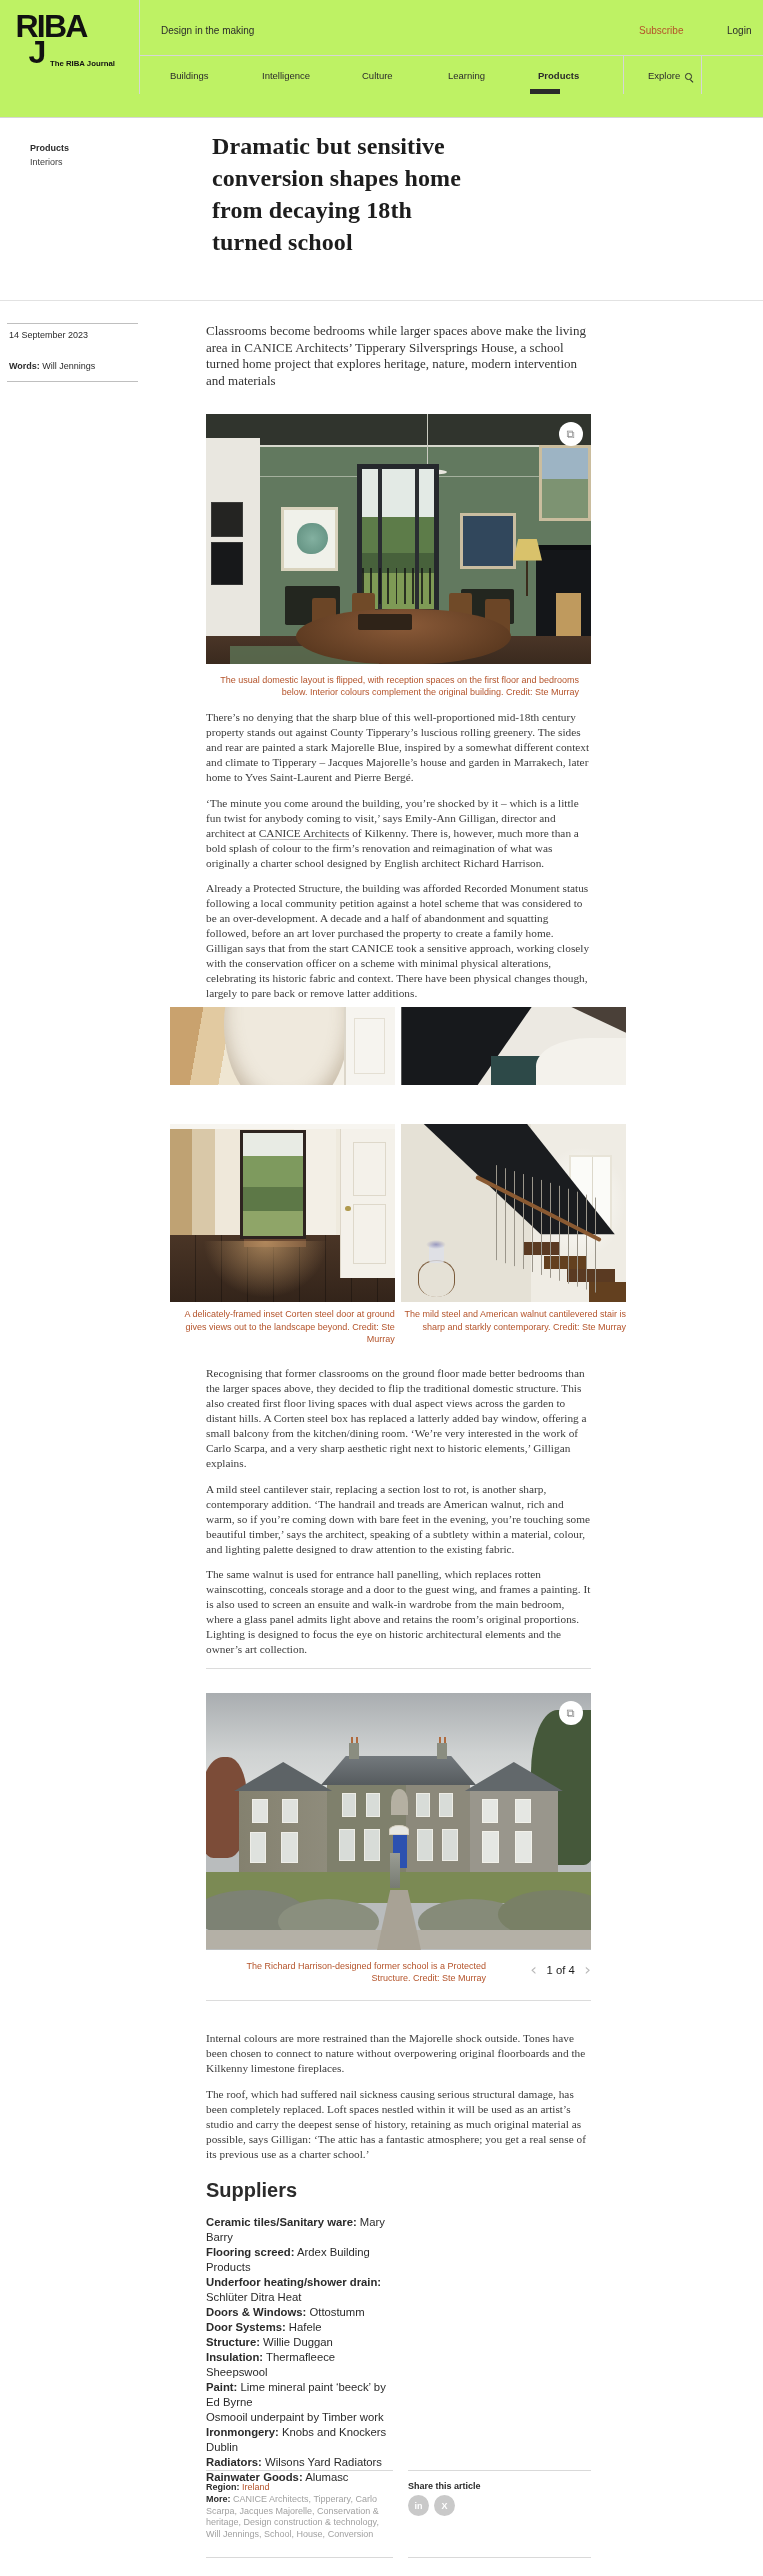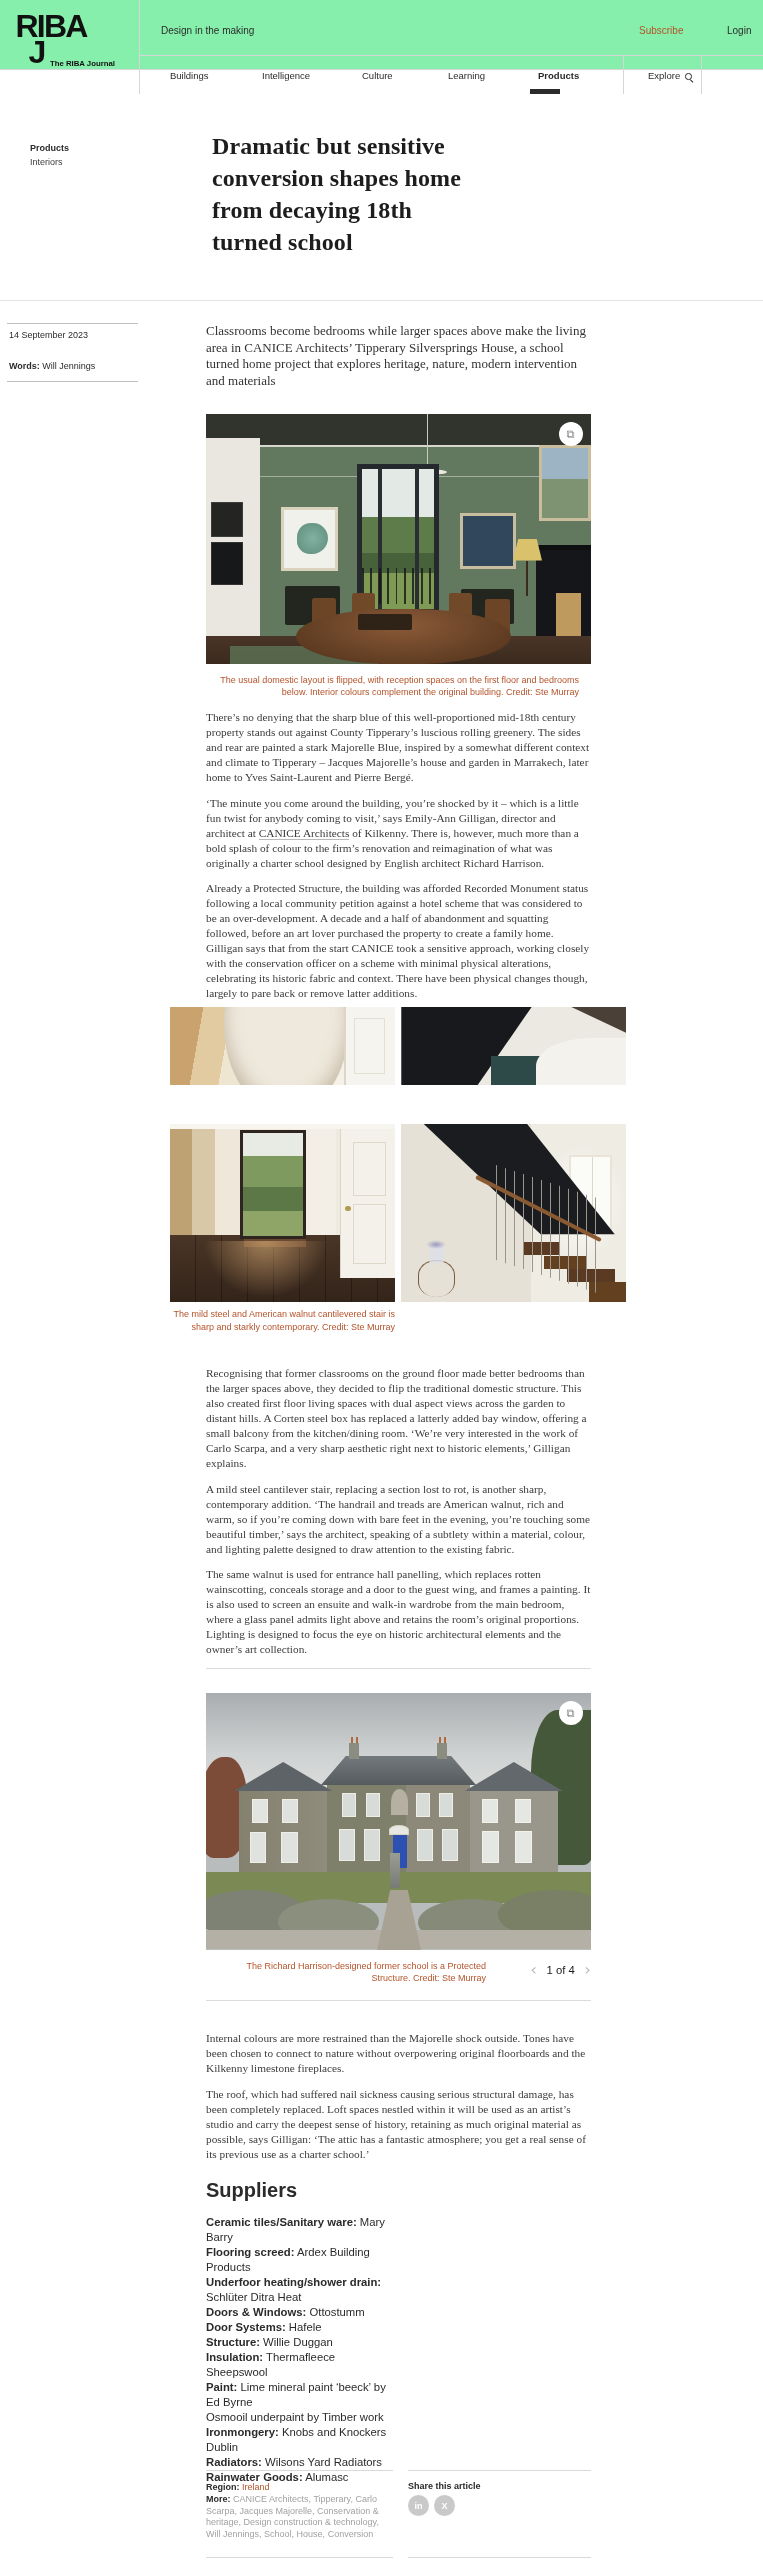--- a/index.html
+++ b/index.html
@@ -1,21 +1,21 @@
 <!DOCTYPE html>
 <html style="font-size:9.5px"><head>
 <meta charset="utf-8">
 <style>
   * { margin:0; padding:0; box-sizing:border-box; }
   html,body { background:#fff; }
   body { font-family:"Liberation Sans", sans-serif; color:#2b2b2b; }
   #page { position:relative; width:763px; height:2576px; background:#fff; overflow:hidden; }
 
   
-  #header { position:absolute; top:0; left:0; width:763px; height:70px; background:#86efac; border-bottom:0.6px solid #d6d6d6; }
+  #header { position:absolute; top:0; left:0; width:763px; height:118px; background:#bef264; border-bottom:0.6px solid #d6d6d6; }
   #nav-topline { position:absolute; top:55px; left:139px; right:0; border-top:0.6px solid #d6d6d6; }
   .vdiv { position:absolute; width:0.6px; background:#d6d6d6; }
   #logo { position:absolute; left:15.5px; top:13px; color:#111; cursor:pointer; }
   #logo .riba { font-size:32px; font-weight:800; letter-spacing:-1.8px; line-height:26px; }
   #logo .row2 { display:flex; align-items:flex-start; margin-top:1.2px; }
   #logo .j { font-size:32px; font-weight:800; line-height:24px; margin-left:13px; }
   #logo .jr { font-size:7.8px; font-weight:700; margin-left:3.6px; margin-top:19px; }
   #tagline { position:absolute; left:161px; top:25px; font-size:10px; color:#2b2b2b; }
   #subscribe { position:absolute; left:639px; top:25px; font-size:10px; color:#b4532a; cursor:pointer; }
   #login { position:absolute; left:727px; top:25px; font-size:10px; color:#2b2b2b; cursor:pointer; }
@@ -221,20 +221,21 @@
         <div class="d" style="left:166px;bottom:20px;width:48px;height:13px;background:#5a3a22;"></div>
         <div class="d" style="left:188px;bottom:0;width:37px;height:20px;background:#63401f;"></div>
         <div class="d" style="left:95px;top:58px;width:104px;height:95px;background:repeating-linear-gradient(90deg,#9b968b 0 1.2px,transparent 1.2px 9px);transform:skewY(18deg);"></div>
         <div class="d" style="left:76px;top:51px;width:140px;height:3.6px;background:#8a5a32;border-radius:1.8px;transform:rotate(27deg);transform-origin:left top;"></div>
         <div class="d" style="left:16.7px;bottom:4.8px;width:37px;height:37px;border:1.8px solid #7a5a3a;border-radius:50%/40%;background:transparent;border-bottom:none;"></div>
         <div class="d" style="left:27.4px;bottom:39px;width:15.5px;height:18px;background:#dde0e8;border-radius:2.4px;opacity:.8;"></div>
         <div class="d" style="left:25px;bottom:53px;width:20px;height:9.5px;background:radial-gradient(#9a9ac0,transparent 70%);"></div>
       </div>
     </div>
     <div class="caps">
+      <div class="caption">A delicately-framed inset Corten steel door at ground gives views out to the landscape beyond. Credit: Ste Murray</div>
       <div class="caption">The mild steel and American walnut cantilevered stair is sharp and starkly contemporary. Credit: Ste Murray</div>
     </div>
   </div>
 
   <div class="col body-text" style="top:1366px;">
     <p>Recognising that former classrooms on the ground floor made better bedrooms than the larger spaces above, they decided to flip the traditional domestic structure. This also created first floor living spaces with dual aspect views across the garden to distant hills. A Corten steel box has replaced a latterly added bay window, offering a small balcony from the kitchen/dining room. ‘We’re very interested in the work of Carlo Scarpa, and a very sharp aesthetic right next to historic elements,’ Gilligan explains.</p>
     <p>A mild steel cantilever stair, replacing a section lost to rot, is another sharp, contemporary addition. ‘The handrail and treads are American walnut, rich and warm, so if you’re coming down with bare feet in the evening, you’re touching some beautiful timber,’ says the architect, speaking of a subtlety within a material, colour, and lighting palette designed to draw attention to the existing fabric.</p>
     <p>The same walnut is used for entrance hall panelling, which replaces rotten wainscotting, conceals storage and a door to the guest wing, and frames a painting. It is also used to screen an ensuite and walk-in wardrobe from the main bedroom, where a glass panel admits light above and retains the room’s original proportions. Lighting is designed to focus the eye on historic architectural elements and the owner’s art collection.</p>
   </div>
 

